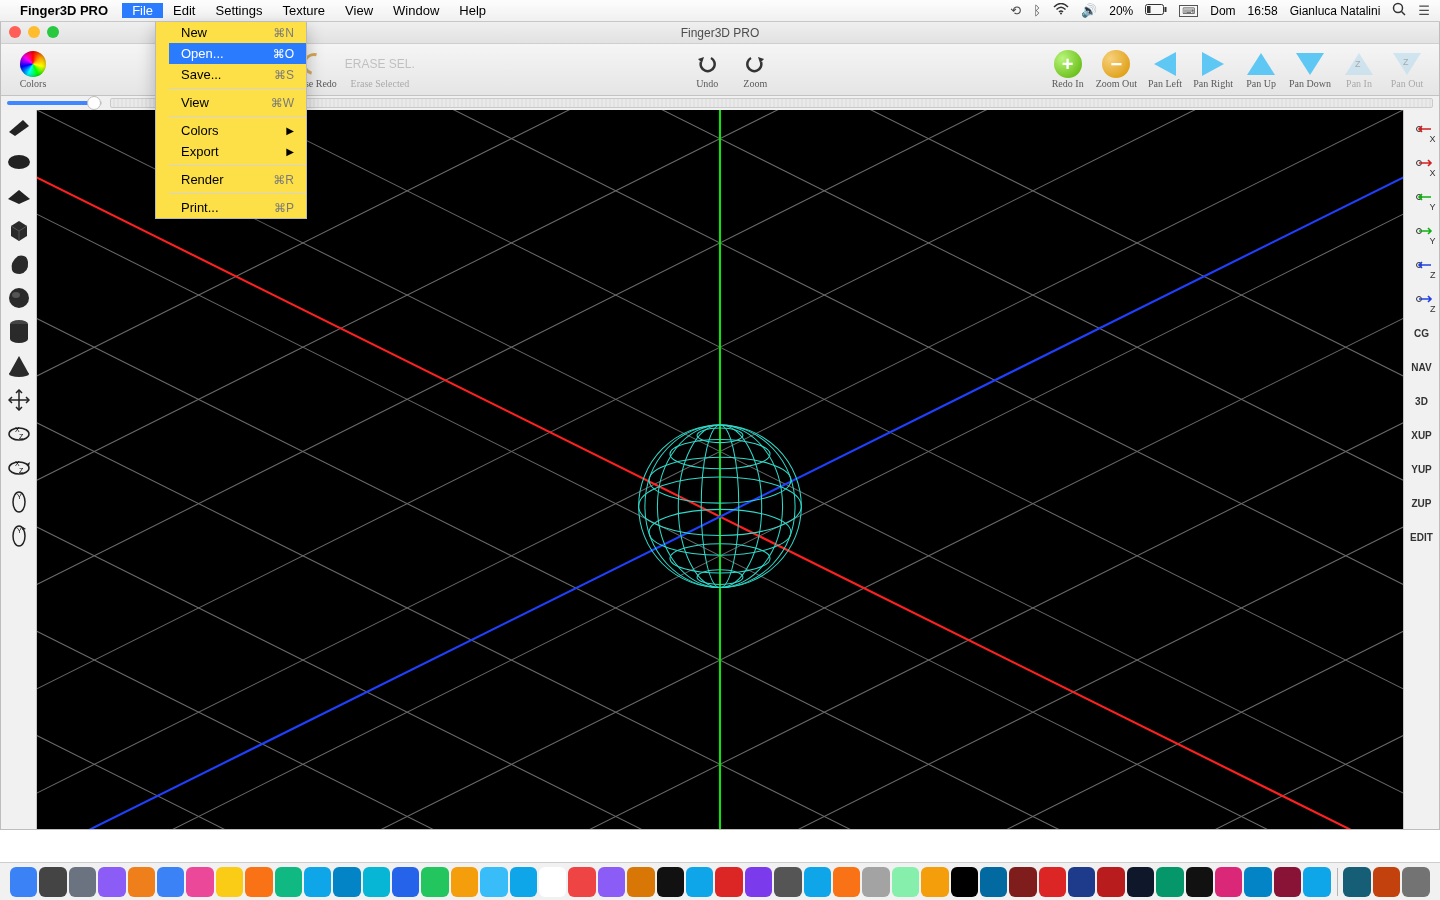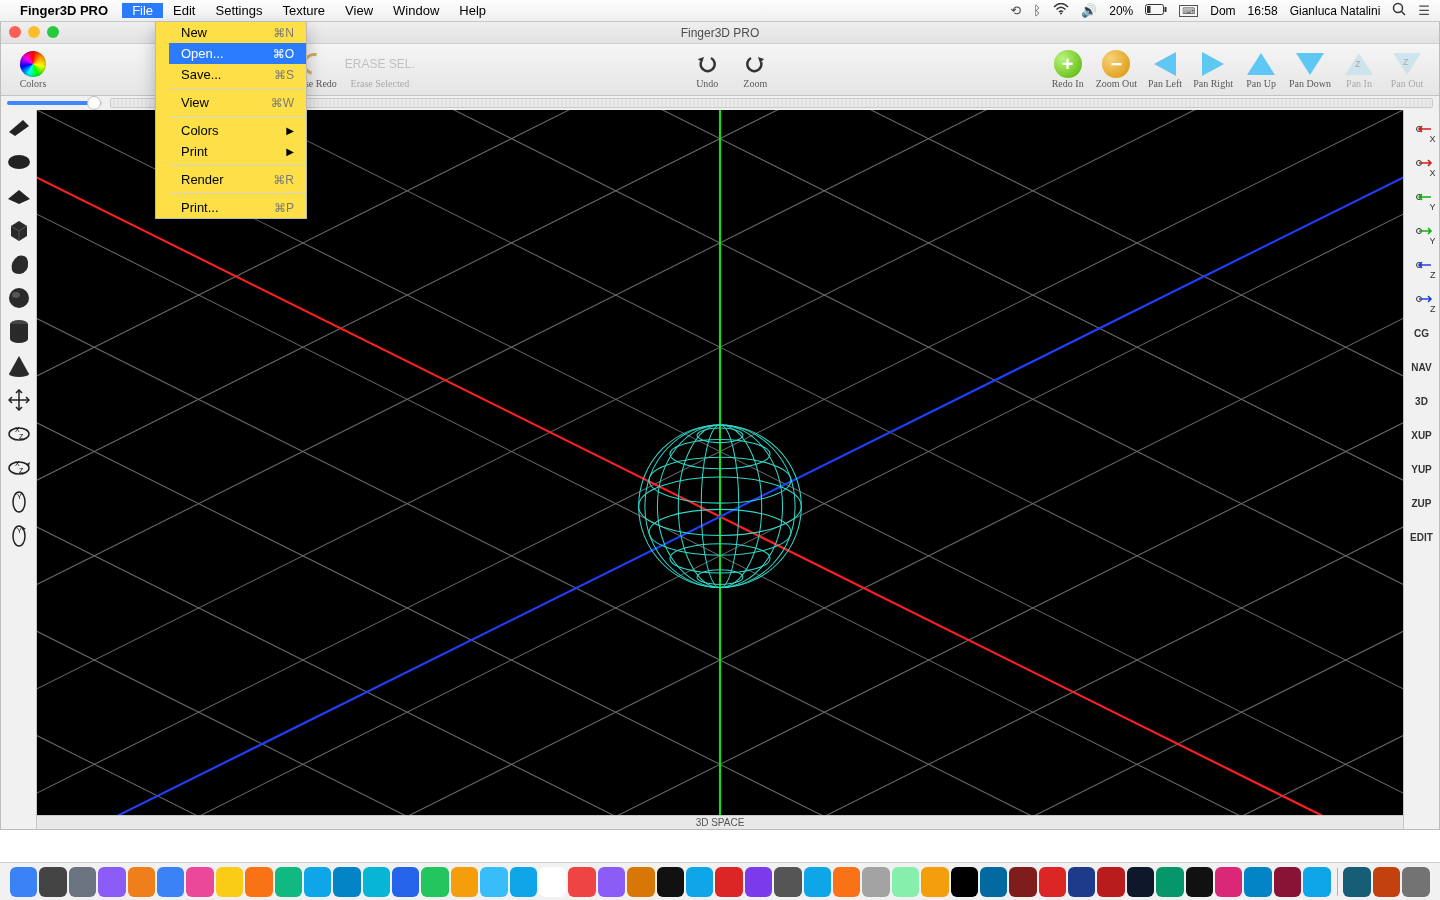--- a/index.html
+++ b/index.html
@@ -136,21 +136,21 @@
     <div class="row">
       <span>View</span>
       <span class="sc">⌘W</span>
     </div>
     <div class="sep"></div>
     <div class="row">
       <span>Colors</span>
       <span class="arrow">▶</span>
     </div>
     <div class="row">
-      <span>Print</span>
+      <span>Export</span>
       <span class="arrow">▶</span>
     </div>
     <div class="sep"></div>
     <div class="row">
       <span>Render</span>
       <span class="sc">⌘R</span>
     </div>
     <div class="sep"></div>
     <div class="row">
       <span>Print...</span>
@@ -467,21 +467,20 @@
           <span class="ax">Z</span>
         </div>
         <div class="rb">CG</div>
         <div class="rb">NAV</div>
         <div class="rb">3D</div>
         <div class="rb">XUP</div>
         <div class="rb">YUP</div>
         <div class="rb">ZUP</div>
         <div class="rb">EDIT</div>
       </div>
-    <div class="statusbar"><span>3D SPACE</span></div>
   </div>
 </div>
 
 <div class="dock" id="dock">
     <div class="di" style="background: rgb(59, 130, 246);"></div>
     <div class="di" style="background: rgb(68, 68, 68);"></div>
     <div class="di" style="background: rgb(107, 114, 128);"></div>
     <div class="di" style="background: rgb(139, 92, 246);"></div>
     <div class="di" style="background: rgb(239, 127, 26);"></div>
     <div class="di" style="background: rgb(59, 130, 246);"></div>

